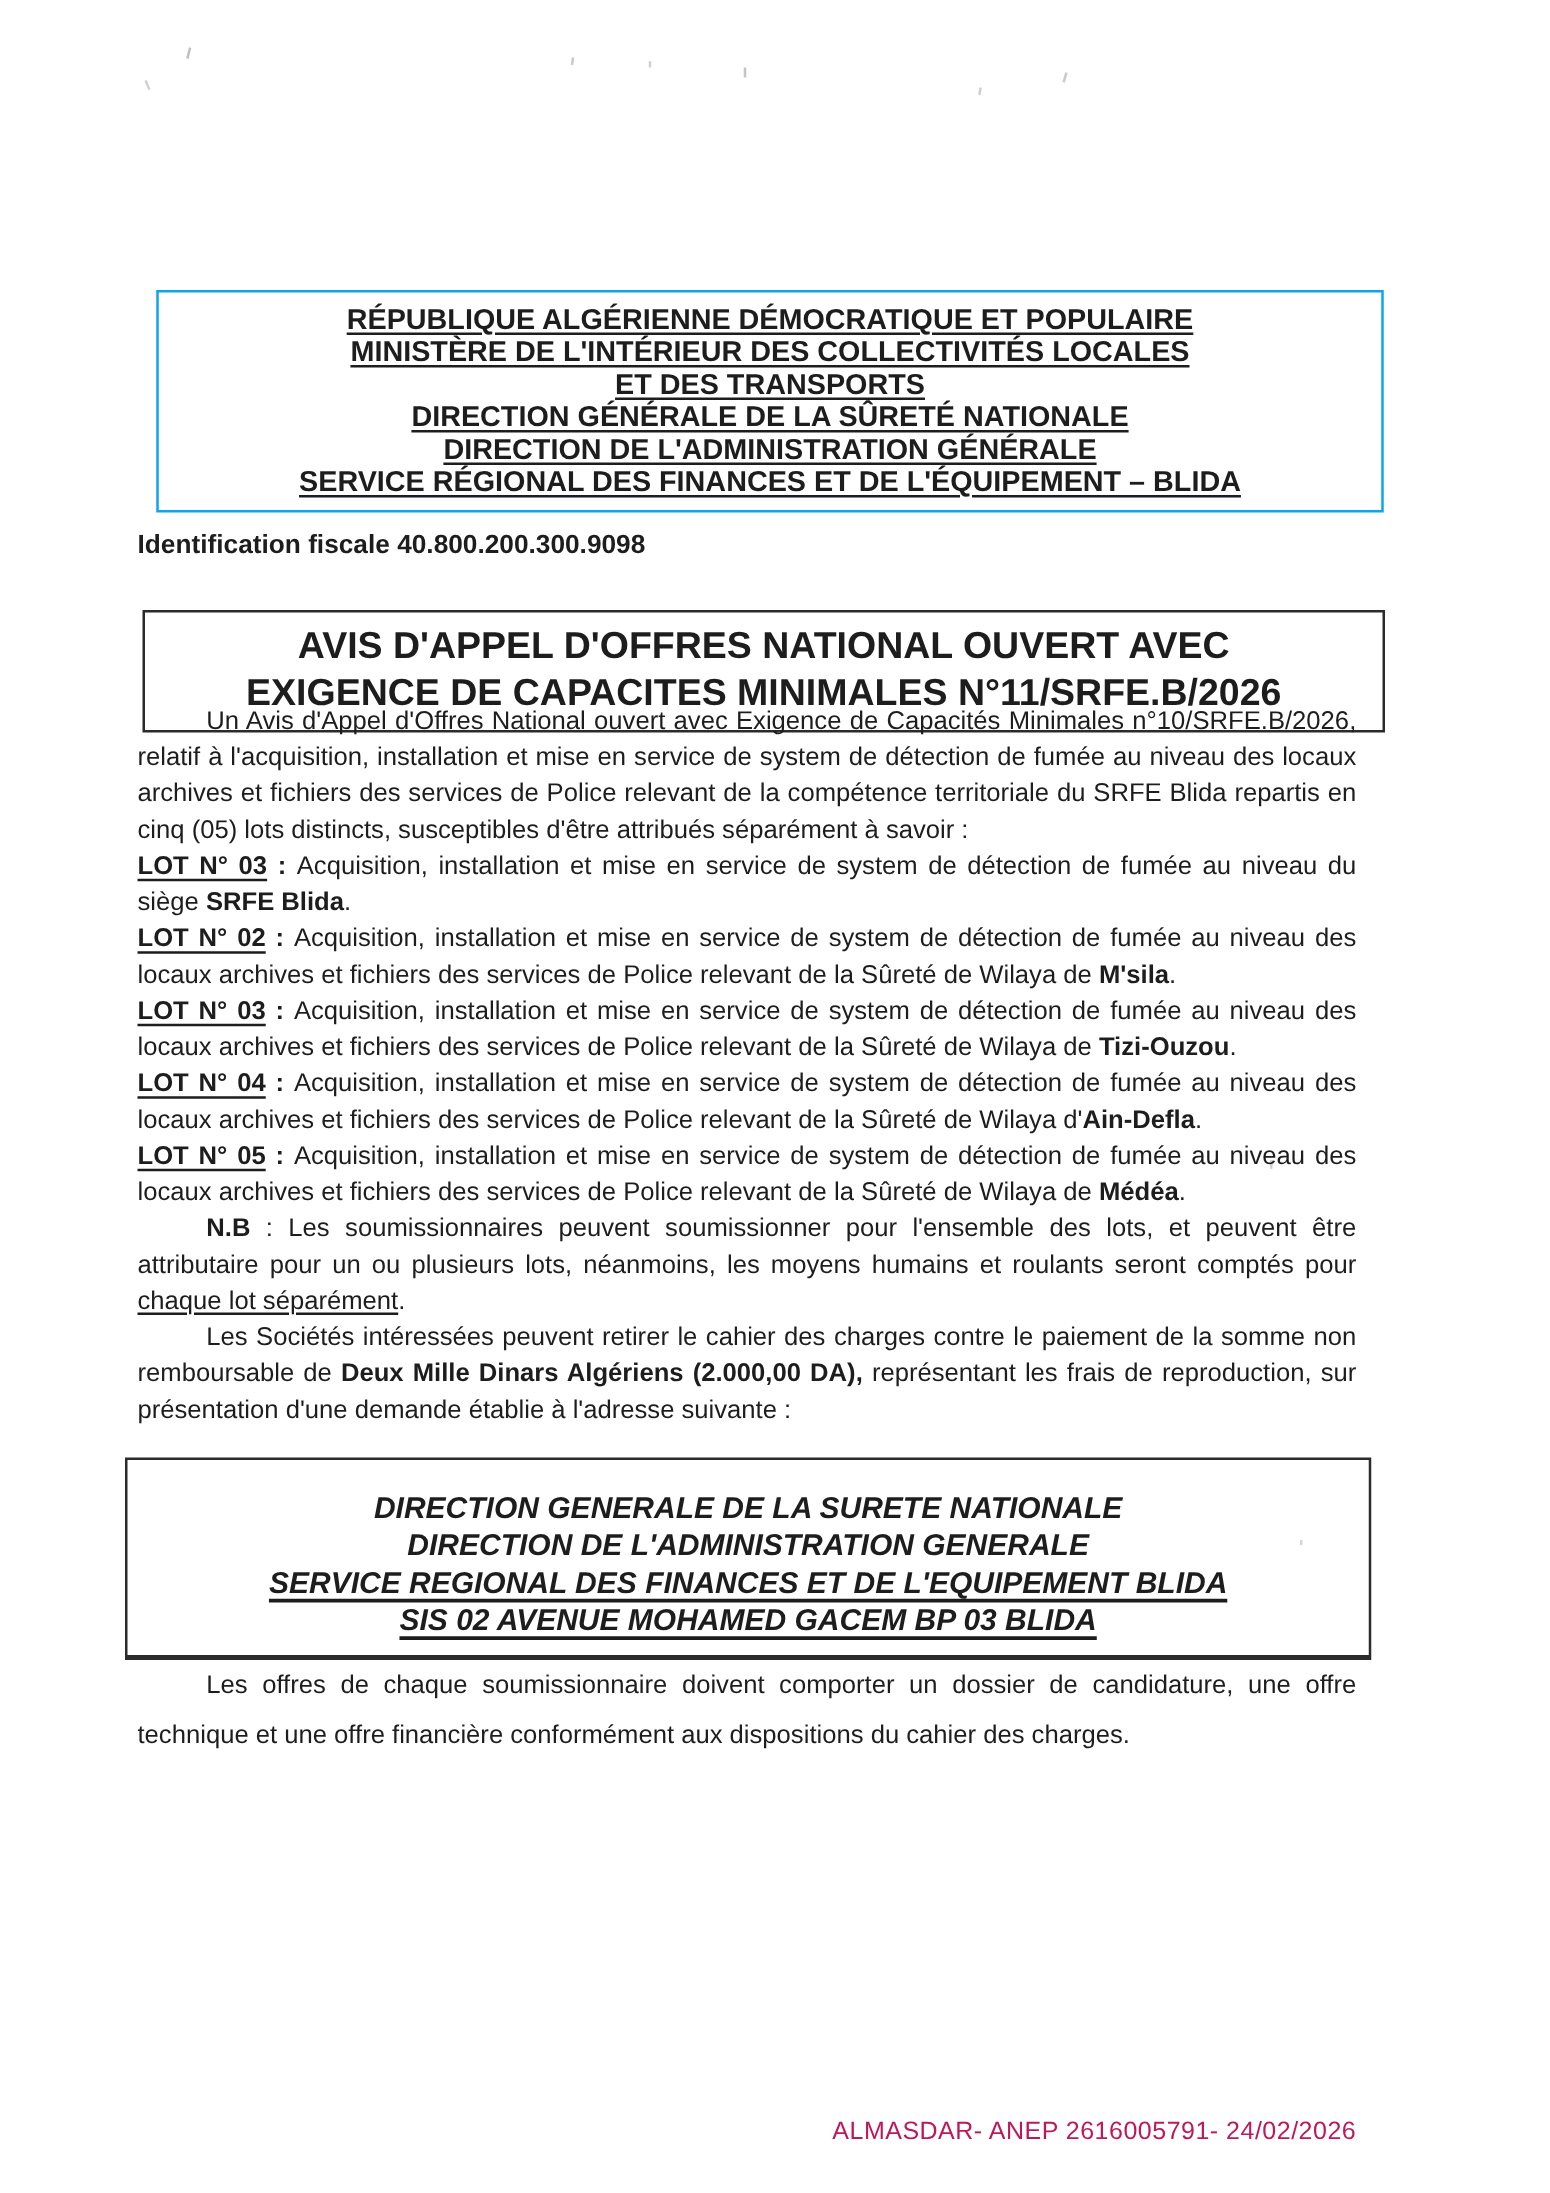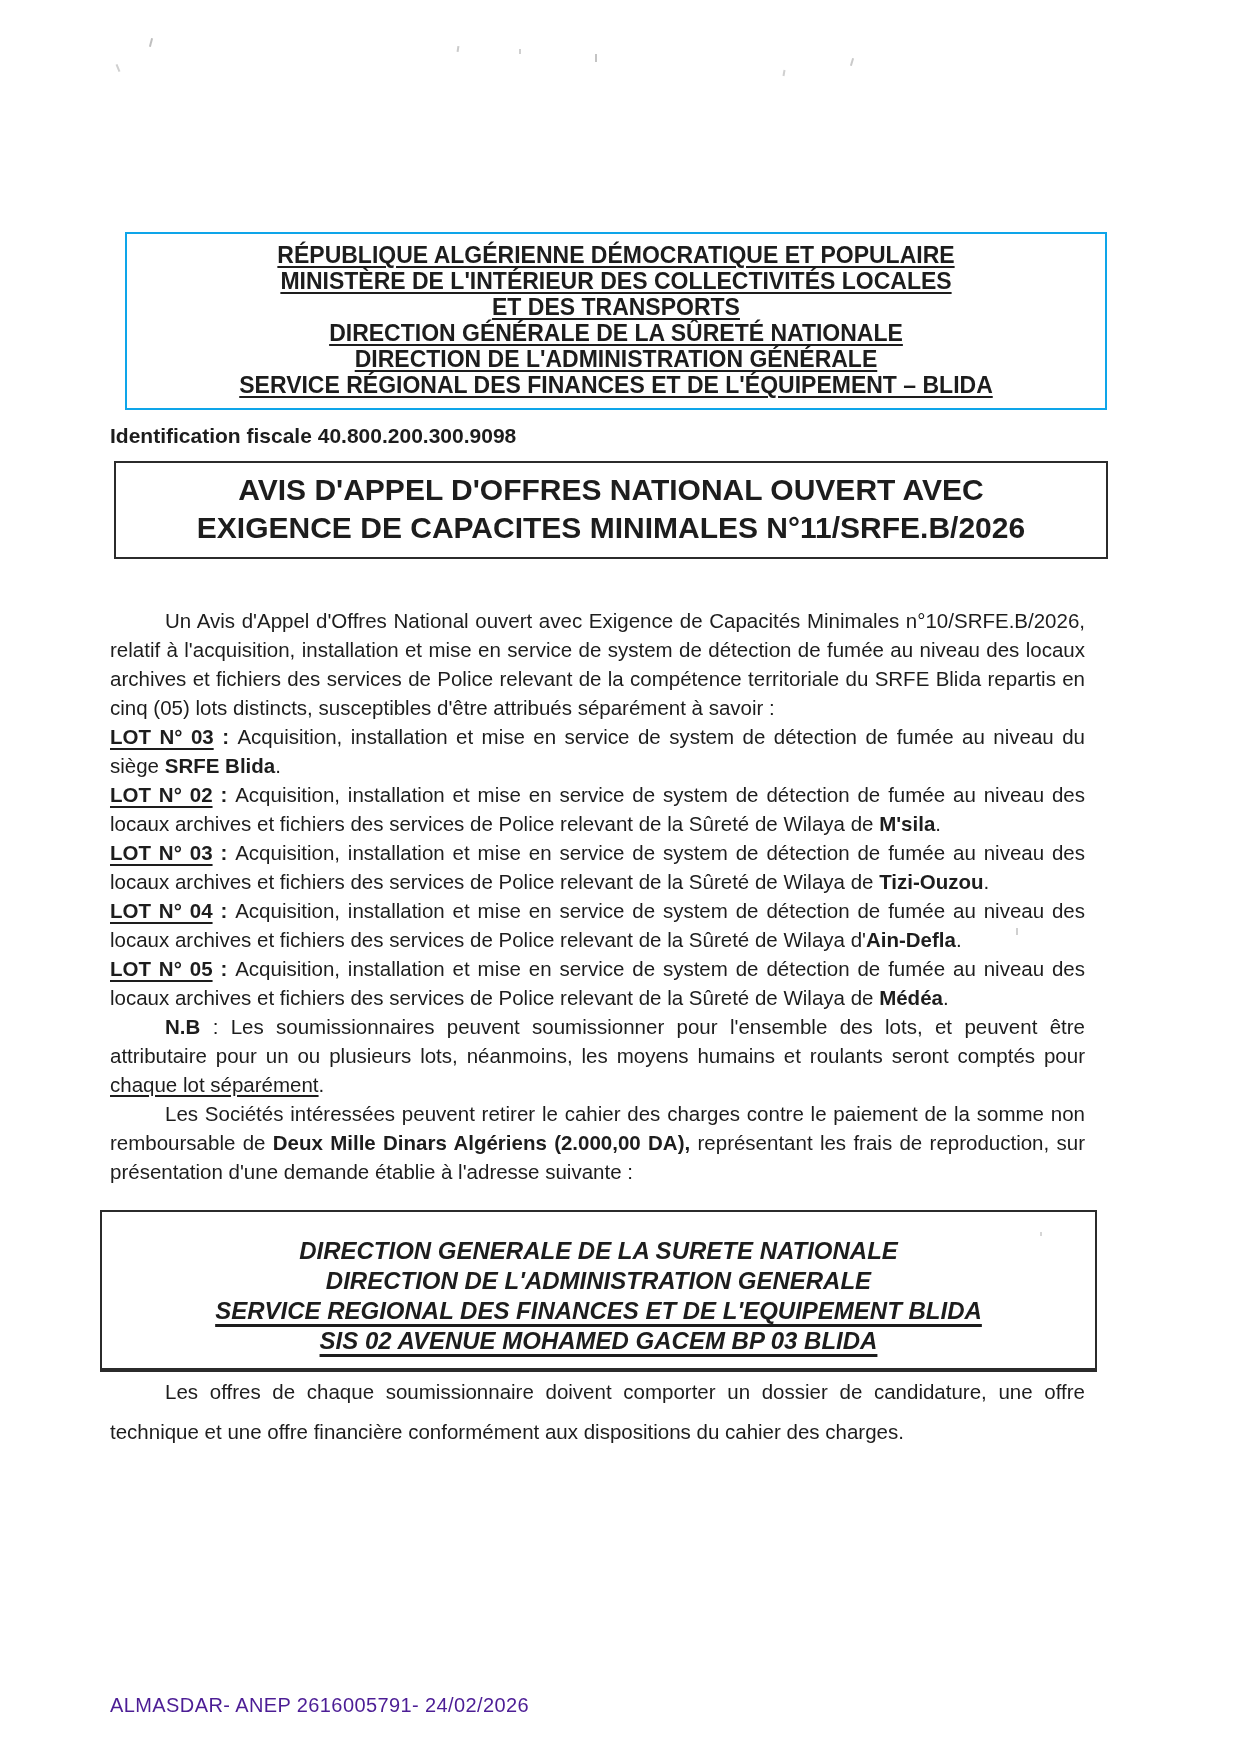--- a/index.html
+++ b/index.html
@@ -25,32 +25,31 @@
     text-underline-offset:3px;
     white-space:nowrap;
   }
   
   .fiscal{
     position:absolute;left:110px;top:424px;width:985px;
     text-align:left;font-weight:bold;font-size:21px;line-height:24px;
   }
   
   .title-box{
-    position:absolute;left:114px;top:461px;width:982px;
+    position:absolute;left:114px;top:488px;width:982px;
     border:2px solid #2b2b2b;
     padding:8px 4px 10px;
     text-align:center;
   }
   .tline{font-weight:bold;font-size:30px;line-height:38px;white-space:nowrap;}
   
   .body{
     position:absolute;left:110px;top:562px;width:975px;
     font-size:20.5px;line-height:29px;
     text-align:justify;
-    margin-top:44px;
   }
   .body p{margin:0;}
   .indent{text-indent:55px;}
   .lot{margin-top:4px;}
   .lot-label{
     font-weight:bold;
     text-decoration:underline;
     text-decoration-thickness:2px;
     text-underline-offset:4px;
   }
@@ -72,21 +71,21 @@
     text-indent:0;
     font-style:italic;
   }
   .aline{font-weight:bold;font-size:24px;line-height:30px;white-space:nowrap;}
   .aline.u{text-decoration-thickness:2.5px;text-underline-offset:5px;}
   
   .offers{margin-top:28px;line-height:40px;}
   
   .footer{
     position:absolute;left:110px;top:1693px;width:975px;
-    text-align:left;font-size:20px;line-height:24px;color:#4c1d95;
+    text-align:right;font-size:20px;line-height:24px;color:#be185d;
     letter-spacing:0.4px;
   }
   
   .speck{position:absolute;background:#8a8a8a;}
   .s1{left:150px;top:38px;width:2px;height:9px;transform:rotate(14deg);opacity:.55;}
   .s2{left:117px;top:64px;width:2px;height:8px;transform:rotate(-22deg);opacity:.4;}
   .s3{left:457px;top:46px;width:2px;height:6px;transform:rotate(8deg);opacity:.45;}
   .s4{left:519px;top:49px;width:1.5px;height:5px;opacity:.4;}
   .s5{left:595px;top:54px;width:2px;height:8px;opacity:.5;}
   .s6{left:783px;top:70px;width:2px;height:6px;transform:rotate(10deg);opacity:.4;}

